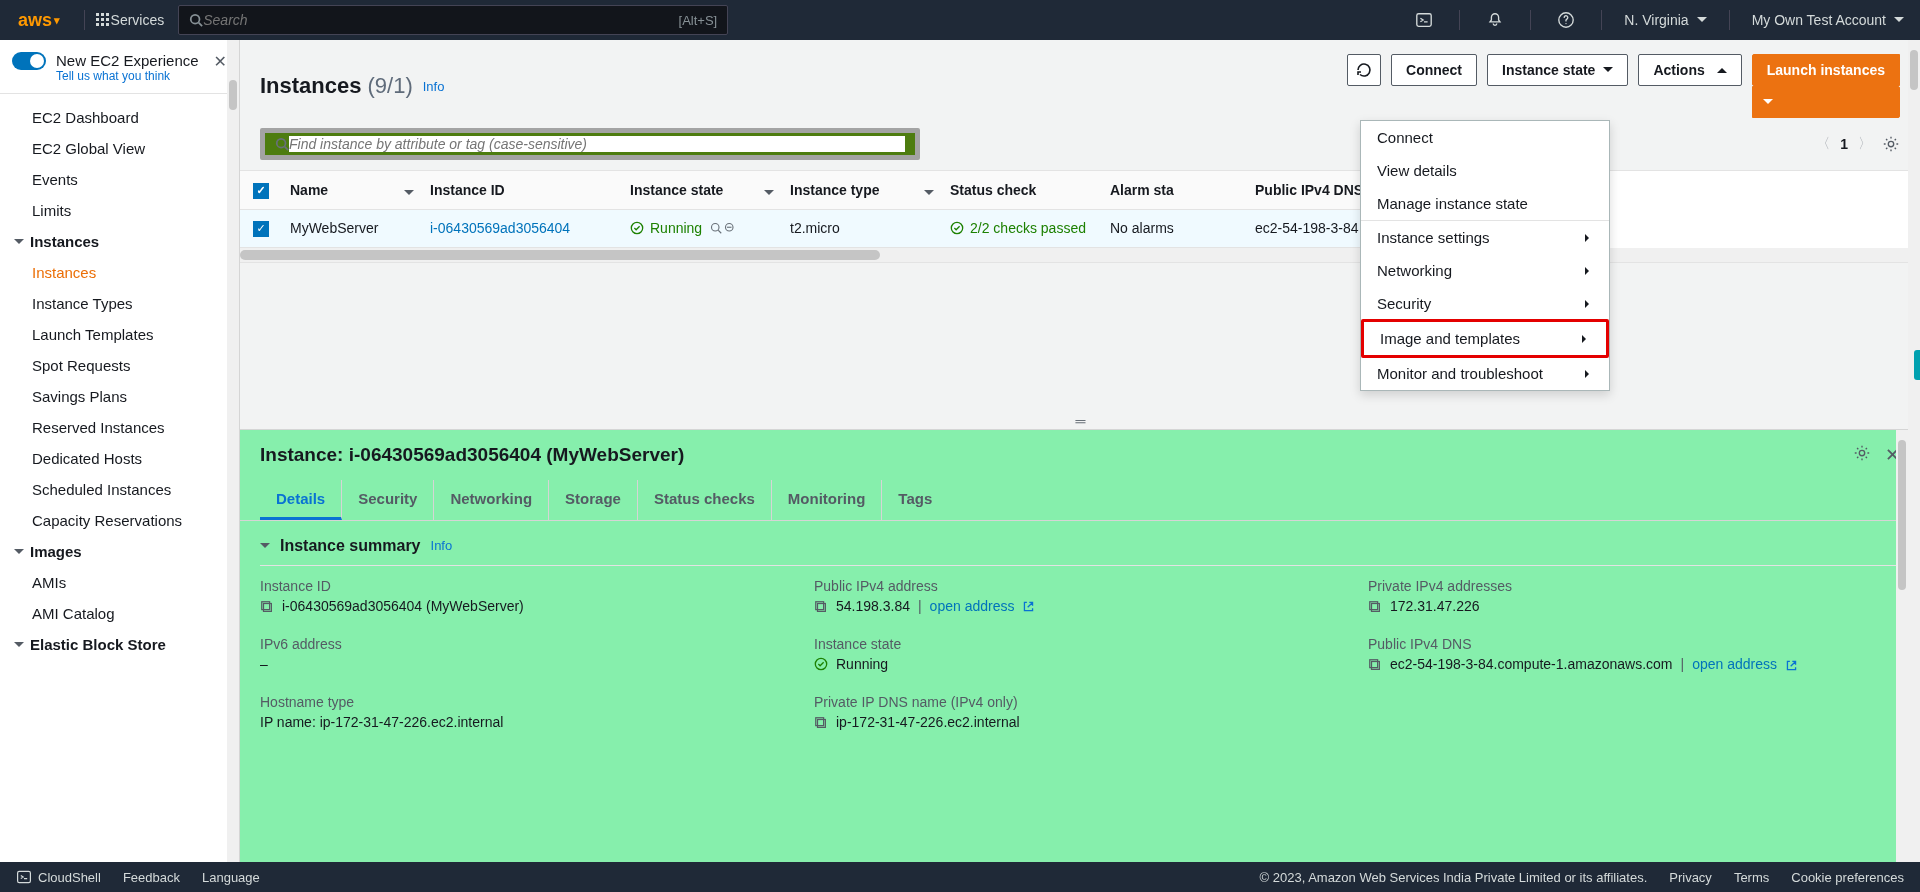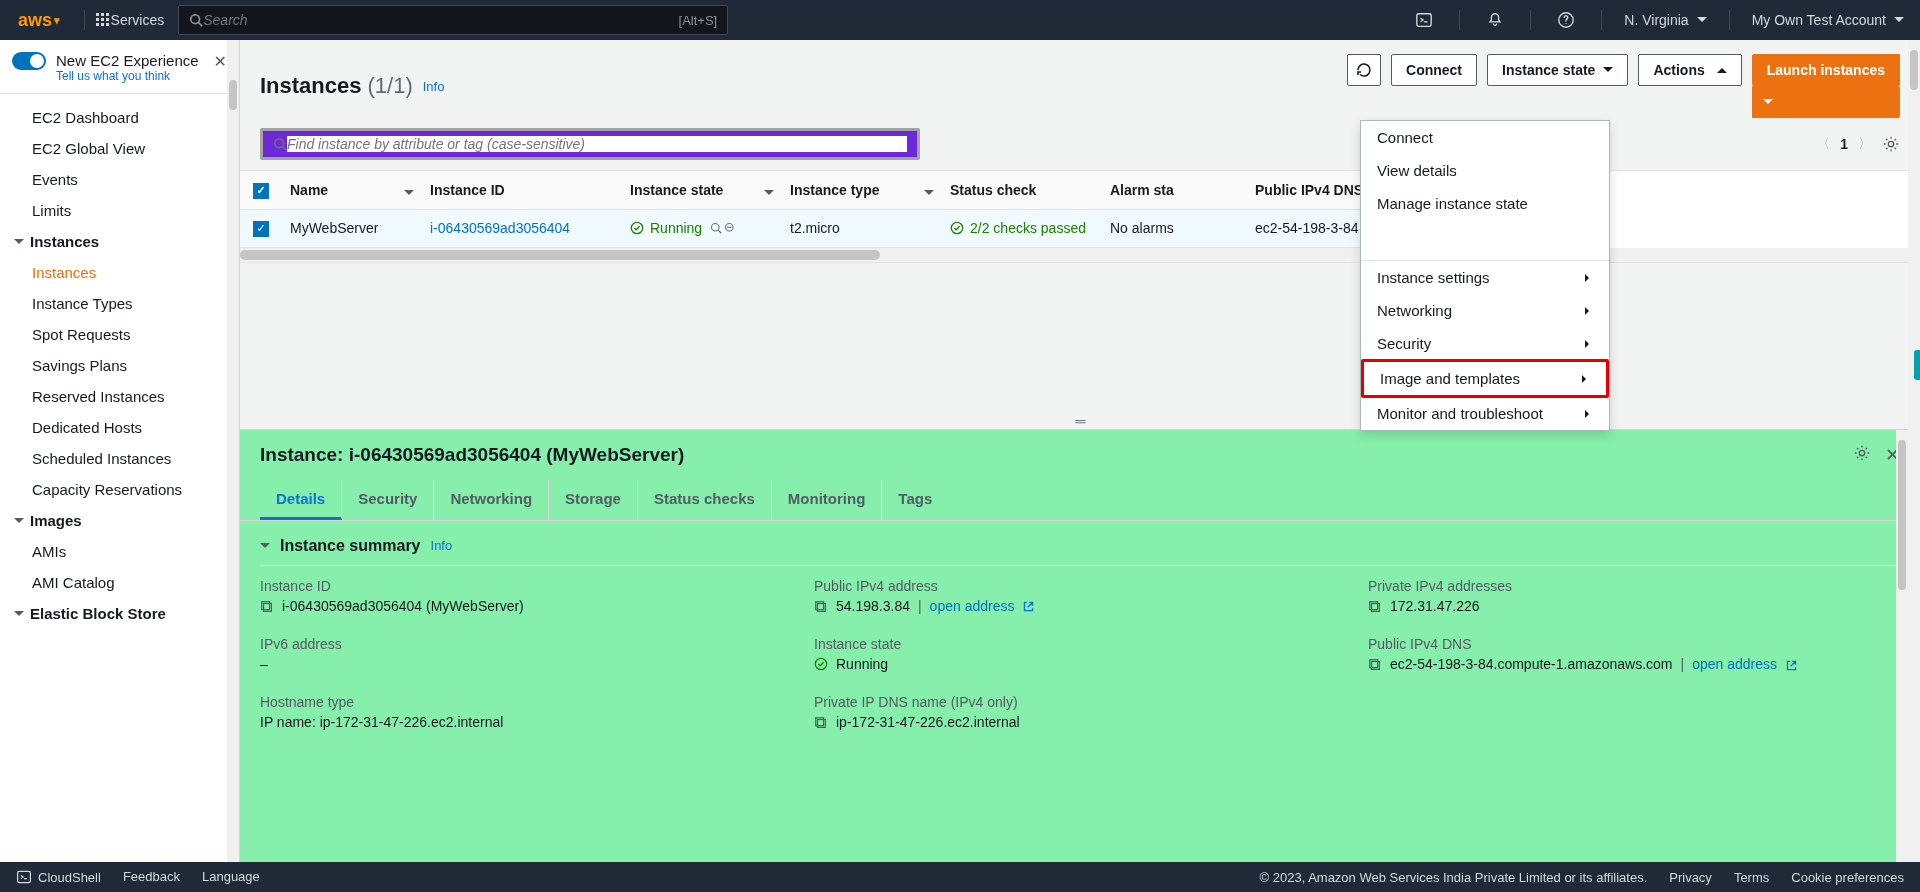--- a/index.html
+++ b/index.html
@@ -51,21 +51,21 @@
   .btn.orange{background:#ec7211;border-color:#ec7211;color:#fff;}
   .btn.orange-caret{background:#ec7211;border-color:#ec7211;color:#fff;padding:0 10px;}
   .btn-group{display:flex;flex-direction:column;}
   .btn-group .btn{border-radius:0}
   .btn-group .btn:first-child{border-top-left-radius:2px;border-bottom-left-radius:2px;}
   .btn-group .btn:last-child{border-top-right-radius:2px;border-bottom-right-radius:2px;}
   .btn.icon{padding:0; width:34px; justify-content:center;}
 
   
   .sr { padding:4px 20px 10px; display:flex; align-items:center; gap:10px; }
-  .filter { flex:0 0 660px; height:32px; border:3px solid #a3a3a3; border-radius:2px; display:flex; align-items:center; padding:0 10px; background:#6d28d9;}
+  .filter { flex:0 0 660px; height:32px; border:5px solid #a3a3a3; border-radius:2px; display:flex; align-items:center; padding:0 10px; background:#4d7c0f;}
   .filter input{flex:1;border:none;outline:none;font-style:italic;font-size:14px;}
 
   .pager { margin-left:auto; display:flex; align-items:center; gap:10px; color:#687078;}
   .pager .pg{font-weight:700;color:#16191f;cursor:pointer;}
   .pager .nav{cursor:pointer;}
   .pager .dis{color:#b0b4ba;}
   .gear{cursor:pointer;color:#545b64;}
 
   
   .tablewrap{background:#fff;border-top:1px solid #e3e3e3;border-bottom:1px solid #e3e3e3; position:relative;}
@@ -80,21 +80,21 @@
   .status-ok svg{display:block;}
   .hscroll{height:14px;background:#f0f0f0;position:relative;}
   .hscroll .thumb{position:absolute;left:0;top:2px;height:10px;width:640px;background:#c5c5c5;border-radius:5px;}
   .hscroll .arrow{position:absolute;top:0;width:14px;height:14px;display:flex;align-items:center;justify-content:center;color:#5f6b7a;font-size:10px;}
   .hscroll .arrow.l{left:0;}
   .hscroll .arrow.r{right:0;}
 
   
   .actions-menu{position:absolute;top:80px;right:310px;width:250px;background:#fff;border:1px solid #aab7b8;box-shadow:0 4px 10px rgba(0,0,0,0.15);z-index:50;}
   .actions-menu .mi{padding:8px 16px;font-size:15px;display:flex;align-items:center;justify-content:space-between;cursor:pointer;}
-  .actions-menu .sep{border-top:1px solid #e3e3e3;margin-top:40px;}
+  .actions-menu .sep{border-top:1px solid #e3e3e3;}
   .actions-menu .mi.hl{border:3px solid #e40000;border-radius:2px;margin:-1px 0;}
 
   
   .grip{height:16px;display:flex;align-items:center;justify-content:center;background:#f2f3f3;color:#687078;cursor:row-resize;font-weight:bold;letter-spacing:-1px;}
   .detail{background:#86efac;flex:1;border-top:1px solid #d5d5d5;display:flex;flex-direction:column; position:relative;}
   .detail-h{padding:14px 20px;display:flex;align-items:center;}
   .detail-h h2{font-size:19px;font-weight:700;}
   .detail-h .r{margin-left:auto;display:flex;gap:14px;color:#545b64;}
   .detail-h .r span{cursor:pointer;}
   .tabs{display:flex;border-bottom:1px solid #d5d5d5;padding:0 20px;}
@@ -113,21 +113,21 @@
 
   .main .vsb2{position:absolute;right:0;top:0;width:12px;height:100%;background:#f0f0f0;}
   .main .vsb2 .thumb{position:absolute;top:10px;left:2px;width:8px;height:40px;background:#c5c5c5;border-radius:4px;}
   .detail .vsb3{position:absolute;right:12px;top:0;width:12px;height:100%;background:#f0f0f0;}
   .detail .vsb3 .thumb{position:absolute;top:10px;left:2px;width:8px;height:150px;background:#c5c5c5;border-radius:4px;}
   
   .teal{position:absolute;right:0;top:350px;width:6px;height:30px;background:#00a1b0;border-radius:3px 0 0 3px;}
 
   
   .footer{height:30px;background:#1f2937;color:#d4dada;display:flex;align-items:center;font-size:13px;padding:0 16px;}
-  .footer .l{display:flex;gap:22px;}
+  .footer .l{display:flex;gap:22px;align-items:center;}
   .footer .l .cs{display:flex;align-items:center;gap:6px;}
   .footer .r{margin-left:auto;display:flex;gap:22px;}
   .footer a{color:#d4dada;cursor:pointer;}
 
   .caret-down::after{content:"";display:inline-block;border:5px solid transparent;border-top-color:currentColor;margin-left:4px;transform:translateY(2px);}
   .caret-up::after{content:"";display:inline-block;border:5px solid transparent;border-bottom-color:currentColor;margin-left:4px;transform:translateY(-2px);}
   .tri-down{display:inline-block;border:5px solid transparent;border-top-color:#545b64;transform:translateY(2px);}
   .tri-right{display:inline-block;border:4px solid transparent;border-left-color:#16191f;}
 
   svg{display:inline-block;vertical-align:middle;}
@@ -211,20 +211,21 @@
       <div class="sb-item">EC2 Global View</div>
       <div class="sb-item">Events</div>
       <div class="sb-item">Limits</div>
     </div>
     <div class="sb-head">
           <span class="tri-down"></span>
           <span>Instances</span>
         </div>
     <div class="sb-item active">Instances</div>
     <div class="sb-item">Instance Types</div>
+    <div class="sb-item">Launch Templates</div>
     <div class="sb-item">Spot Requests</div>
     <div class="sb-item">Savings Plans</div>
     <div class="sb-item">Reserved Instances</div>
     <div class="sb-item">Dedicated Hosts</div>
     <div class="sb-item">Scheduled Instances</div>
     <div class="sb-item">Capacity Reservations</div>
     <div class="sb-head">
           <span class="tri-down"></span>
           <span>Images</span>
         </div>
@@ -237,21 +238,21 @@
   </div>
   <div class="vsb">
         <div class="thumb"></div>
       </div>
 </div>
 
 <div class="main">
   <div class="mh">
     <h1>
           <span>Instances</span> 
-          <span class="count">(1/1)</span>
+          <span class="count">(9/1)</span>
         </h1>
     <span class="info">Info</span>
     <div class="btns">
       <div class="btn icon">
         <svg width="16" height="16" viewBox="0 0 16 16">
               <path d="M2 8a6 6 0 1 1 2 4.5M2 13v-3h3" fill="none" stroke="#16191f" stroke-width="1.6"></path>
             </svg>
       </div>
       <div class="btn">Connect</div>
       <div class="btn">

